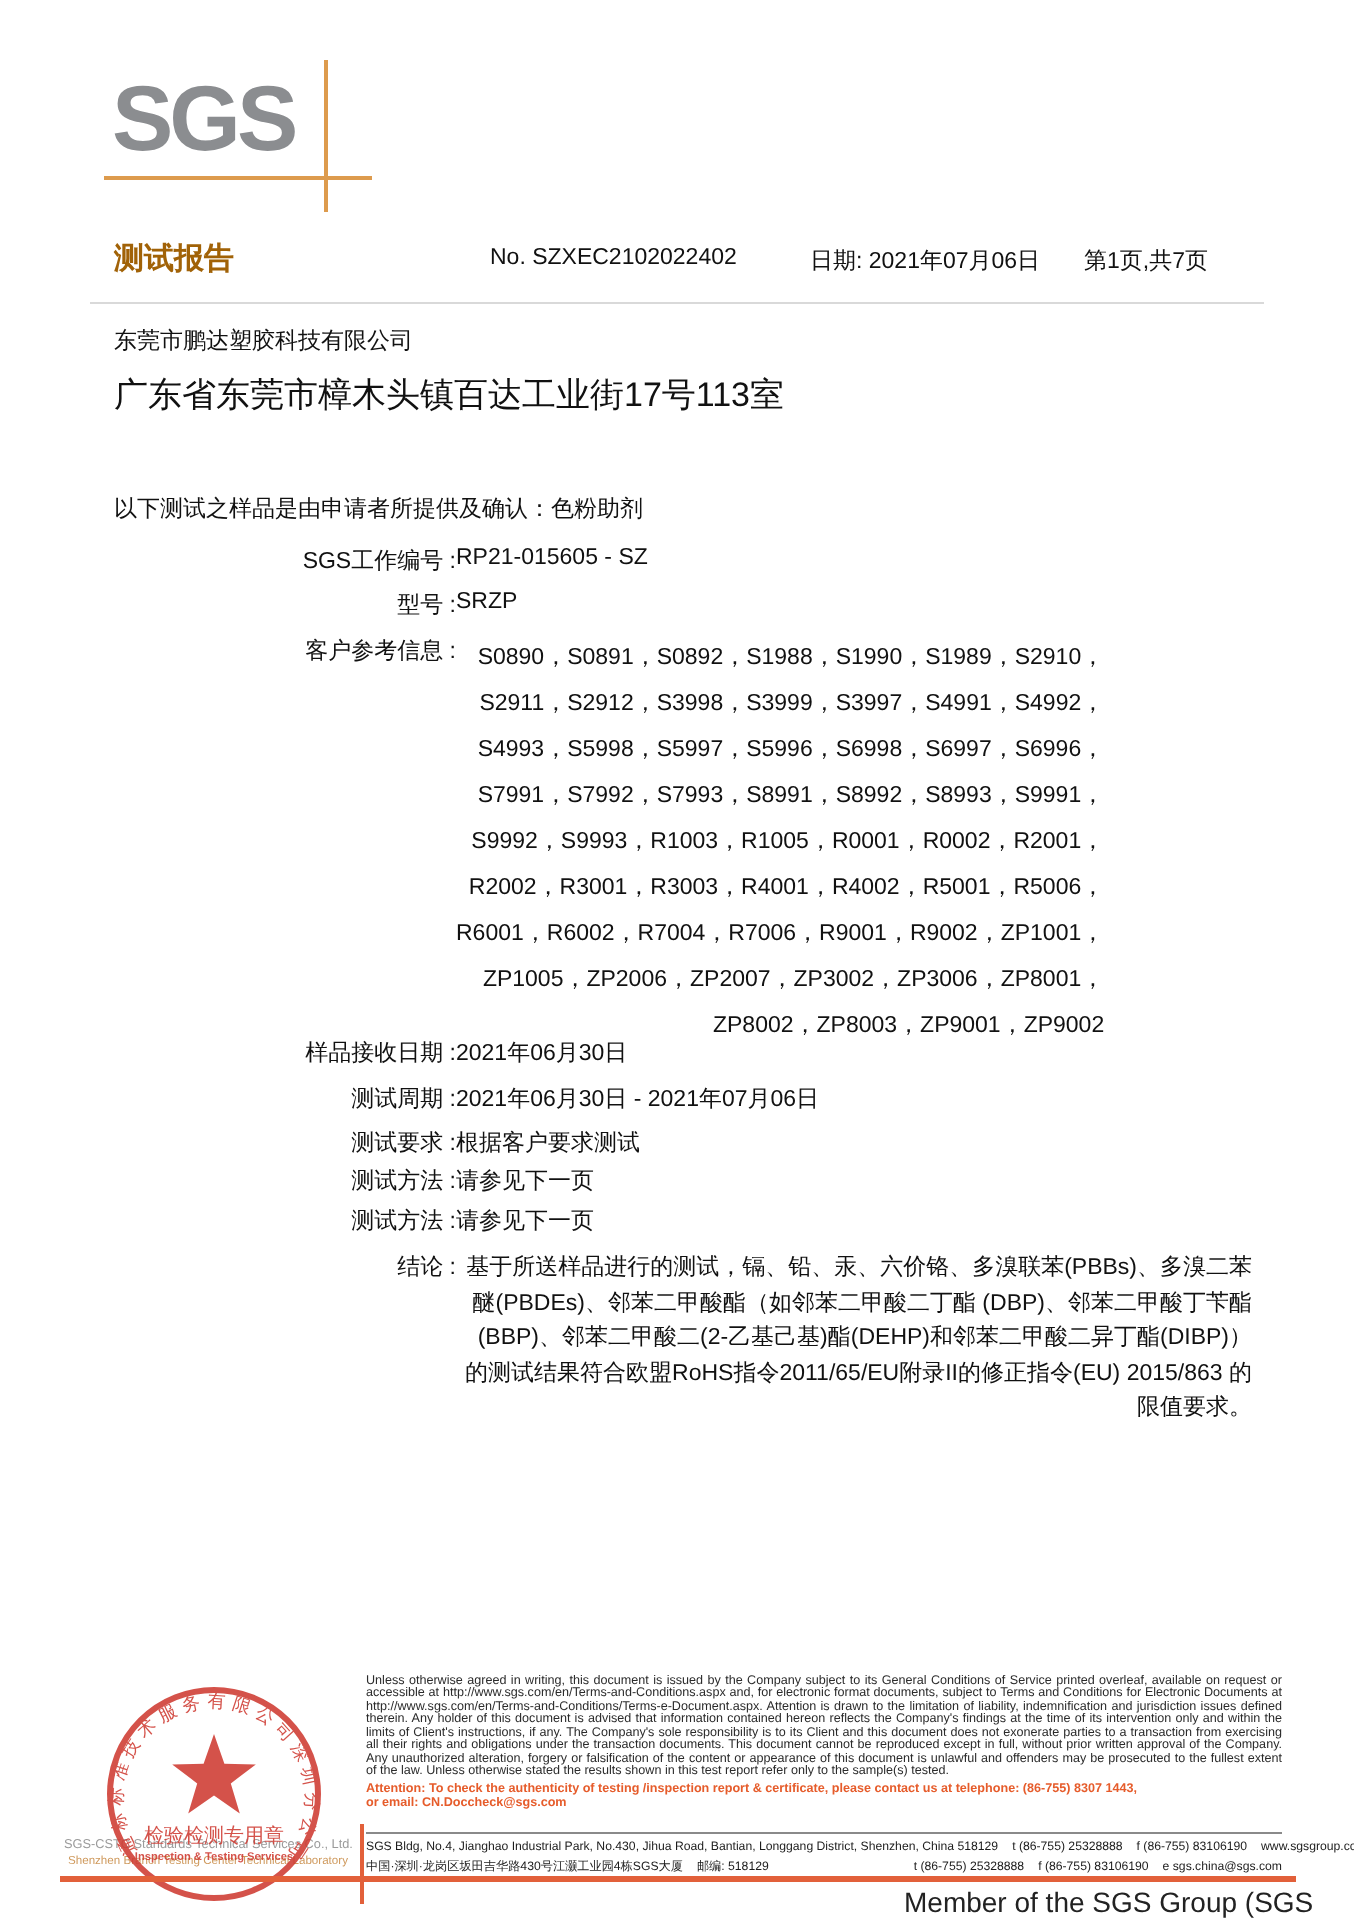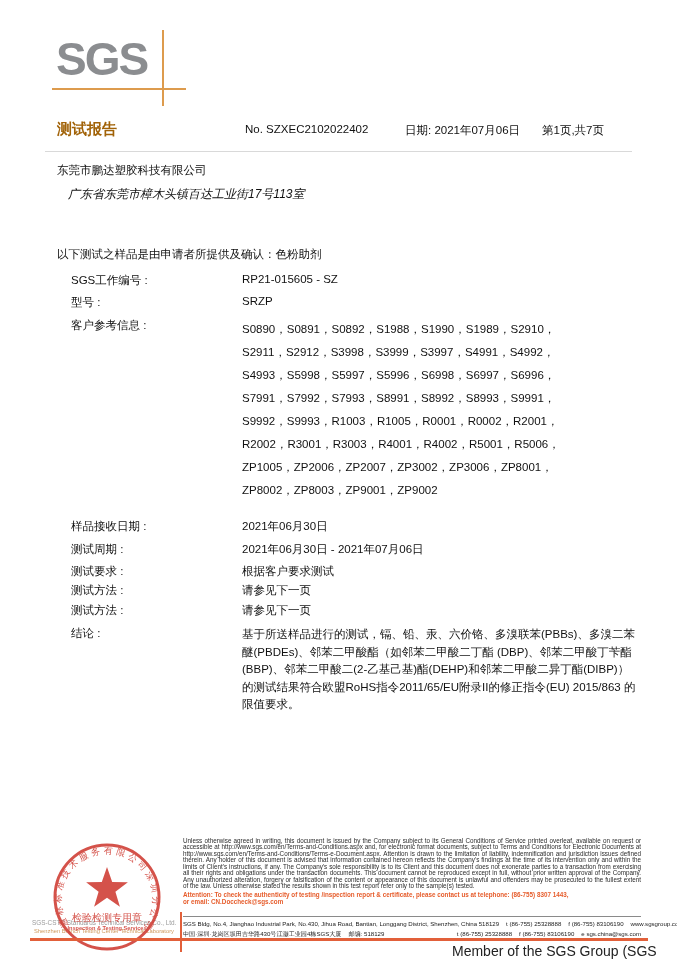--- a/index.html
+++ b/index.html
@@ -13,24 +13,24 @@
   .logo-vline{position:absolute;left:162px;top:30px;width:2px;height:76px;background:#dd9b4d;}
   .logo-hline{position:absolute;left:52px;top:88px;width:134px;height:2px;background:#dd9b4d;}
   
   .report-title{position:absolute;left:57px;top:120px;font-size:15px;font-weight:bold;color:#a16207;}
   .report-no{position:absolute;left:228px;top:123px;font-size:11.5px;color:#111;margin-left:17px;}
   .report-date{position:absolute;left:405px;top:123px;font-size:11.5px;color:#111;}
   .page-ind{position:absolute;left:542px;top:123px;font-size:11.5px;color:#111;}
   .header-divider{position:absolute;left:45px;top:151px;width:587px;height:1px;background:#d9d9d9;}
   
   .appl-name{position:absolute;left:57px;top:163px;font-size:11.5px;color:#111;}
-  .appl-addr{position:absolute;left:68px;top:186px;font-size:12px;color:#111;font-style:italic;}
+  .appl-addr{position:absolute;left:57px;top:186px;font-size:17px;color:#111;}
   .sample-stmt{position:absolute;left:57px;top:247px;font-size:11.5px;color:#111;}
   
-  .frow{position:absolute;left:71px;display:flex;font-size:11.5px;color:#111;}
+  .frow{position:absolute;left:57px;display:flex;font-size:11.5px;color:#111;text-align:right;}
   .flabel{width:171px;flex:none;}
   .fvalue{flex:none;}
   .ref-lines div{line-height:23px;height:23px;}
   .conclusion .fvalue{width:398px;line-height:17.5px;}
   
   .stamp{position:absolute;left:50px;top:841px;}
   .lab-en{position:absolute;left:32px;top:919px;font-size:6.4px;color:#9b9b9b;width:170px;}
   .lab-branch{position:absolute;left:34px;top:928px;font-size:5.8px;color:#cf9a5e;width:170px;}
   .legal{position:absolute;left:183px;top:838px;width:458px;}
   .legal .disc{font-size:6.3px;line-height:6.45px;text-align:justify;color:#2b2b2b;margin:0;}
@@ -71,20 +71,21 @@
   </div>
   <div class="frow" style="top:318px">
     <div class="flabel">客户参考信息 :</div>
     <div class="fvalue ref-lines">
       <div>S0890，S0891，S0892，S1988，S1990，S1989，S2910，</div>
       <div>S2911，S2912，S3998，S3999，S3997，S4991，S4992，</div>
       <div>S4993，S5998，S5997，S5996，S6998，S6997，S6996，</div>
       <div>S7991，S7992，S7993，S8991，S8992，S8993，S9991，</div>
       <div>S9992，S9993，R1003，R1005，R0001，R0002，R2001，</div>
       <div>R2002，R3001，R3003，R4001，R4002，R5001，R5006，</div>
+      <div>R6001，R6002，R7004，R7006，R9001，R9002，ZP1001，</div>
       <div>ZP1005，ZP2006，ZP2007，ZP3002，ZP3006，ZP8001，</div>
       <div>ZP8002，ZP8003，ZP9001，ZP9002</div>
     </div>
   </div>
   <div class="frow" style="top:519px">
     <div class="flabel">样品接收日期 :</div>
     <div class="fvalue">2021年06月30日</div>
   </div>
   <div class="frow" style="top:542px">
     <div class="flabel">测试周期 :</div>

